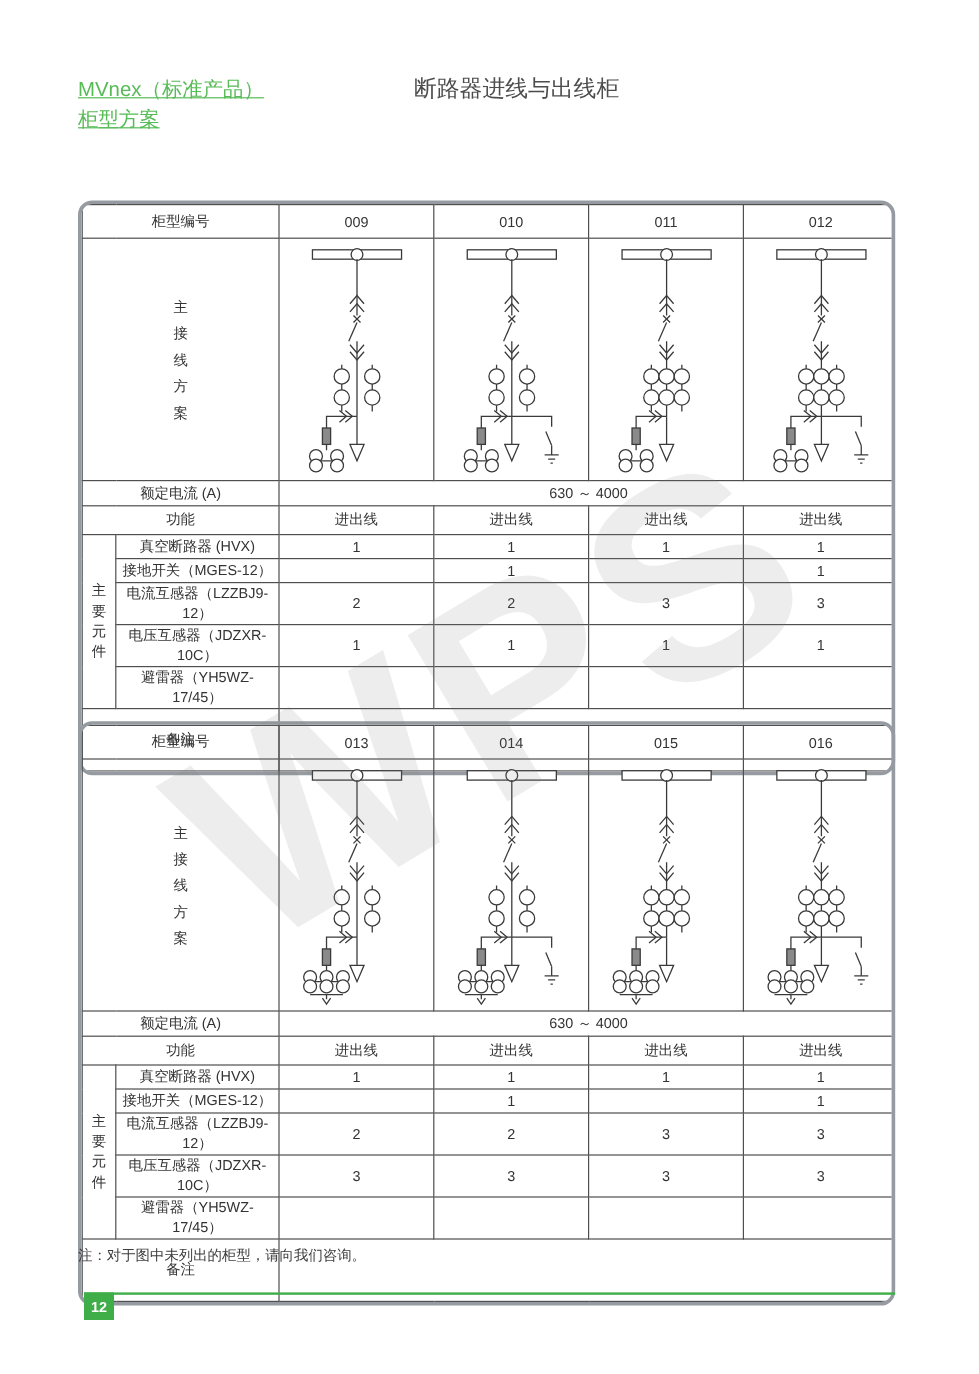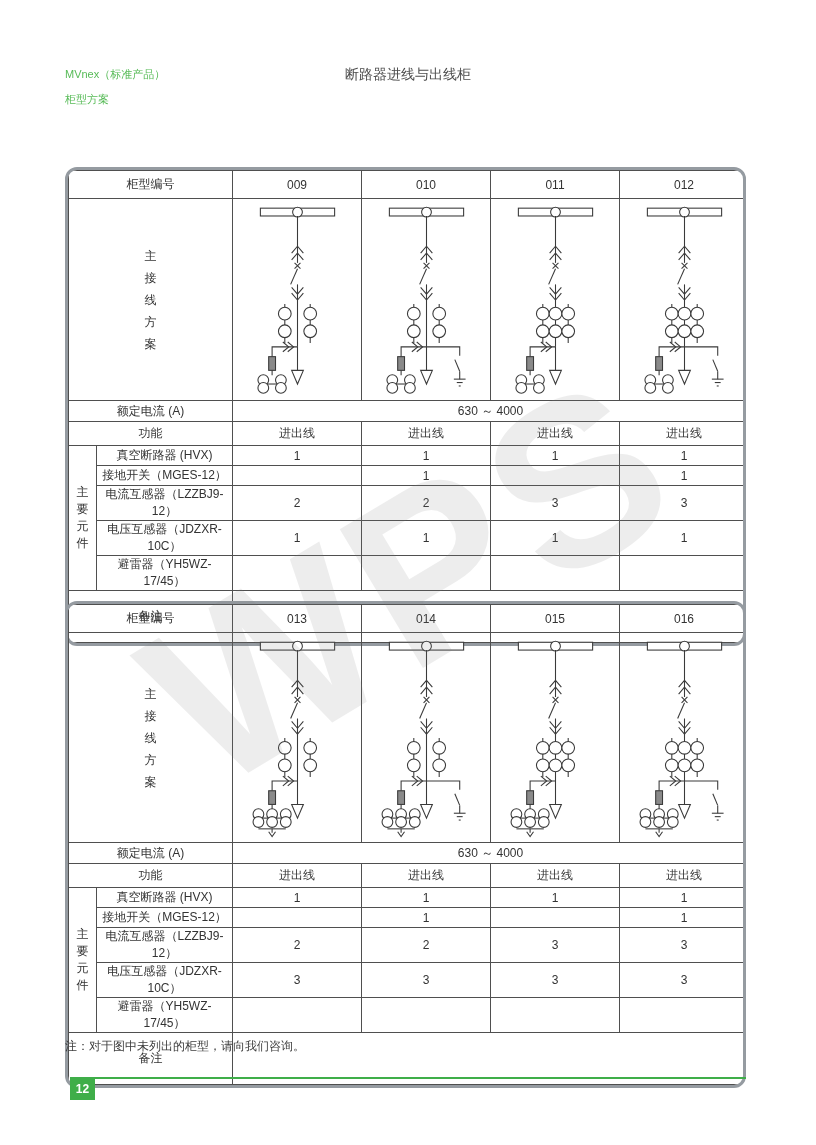--- a/index.html
+++ b/index.html
@@ -2,23 +2,23 @@
 <html><head>
 <meta charset="utf-8">
 <style>
   * { margin:0; padding:0; box-sizing:border-box; }
   html,body { background:#ffffff; }
   body { width:816px; height:1145px; position:relative; overflow:hidden;
          font-family:"Liberation Sans","DejaVu Sans",sans-serif; }
 
   
   .hdr-brand { position:absolute; left:65px; top:62px; width:270px;
-               font-size:11px; line-height:25px; color:#57bb57; }
+               font-size:17px; line-height:25px; color:#57bb57;text-decoration:underline; }
   .hdr-doc   { position:absolute; left:345px; top:60px; width:420px;
-               font-size:14px; line-height:29px; color:#4d4d4d; }
+               font-size:19px; line-height:29px; color:#4d4d4d; }
 
   
   .watermark { position:absolute; left:60px; top:330px; width:700px; height:500px;
                display:flex; align-items:center; justify-content:center;
                transform:rotate(-31deg); pointer-events:none; z-index:30;
                font-size:235px; font-weight:bold; letter-spacing:8px;
                color:rgba(130,130,130,0.14); }
 
   
   .tbl-wrap { position:absolute; left:65px; width:681px;

